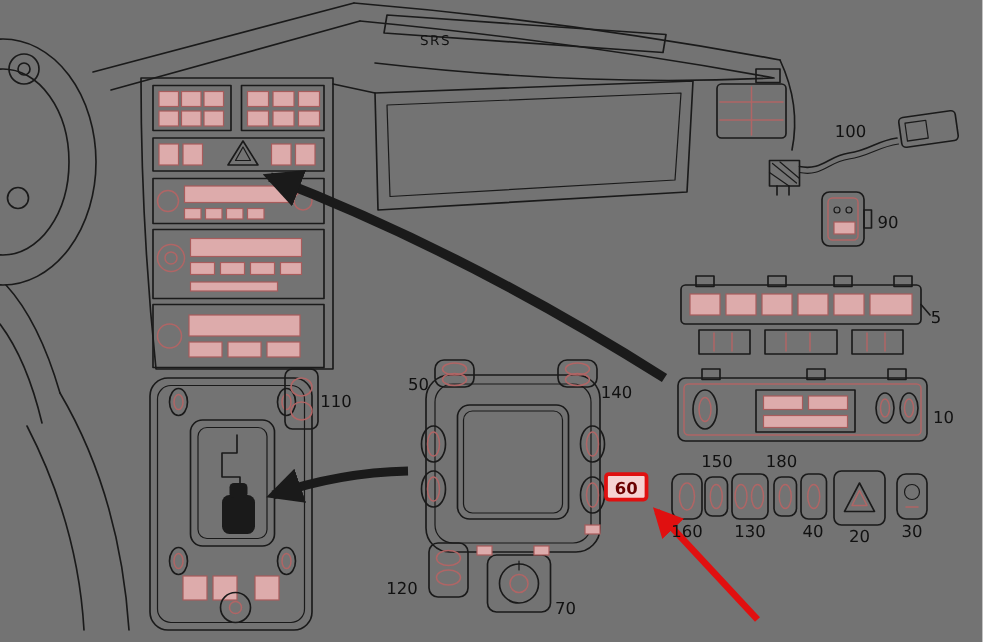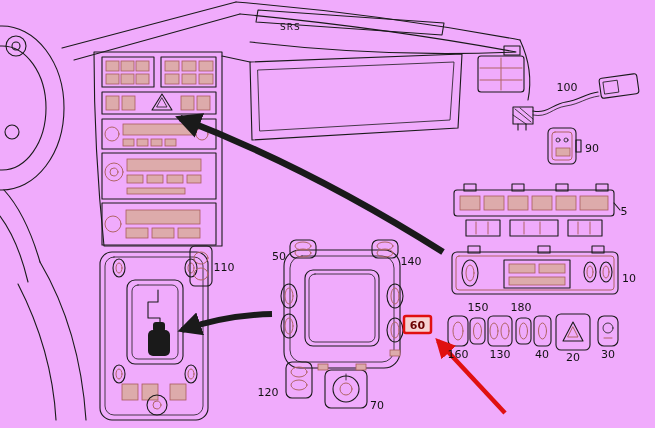--- a/index.html
+++ b/index.html
@@ -1,19 +1,19 @@
 <!DOCTYPE html>
 <html><head>
 <meta charset="utf-8">
 <style>
   html,body { margin:0; padding:0; background:#ffffff; }
   .stage {
     position:relative;
     width:655px; height:428px;
-    background:#f0abfc;
+    background:#737373;
     overflow:hidden;
     font-family:"DejaVu Sans", sans-serif;
   }
   svg { position:absolute; left:0; top:0; }
 
   
   .k  { stroke:#1a1a1a; fill:none; stroke-width:1.1; stroke-linecap:round; stroke-linejoin:round; }
   .kt { stroke:#1a1a1a; fill:none; stroke-width:0.8; stroke-linecap:round; stroke-linejoin:round; }
   
   .p  { stroke:#b06565; fill:none; stroke-width:1; stroke-linecap:round; stroke-linejoin:round; }

